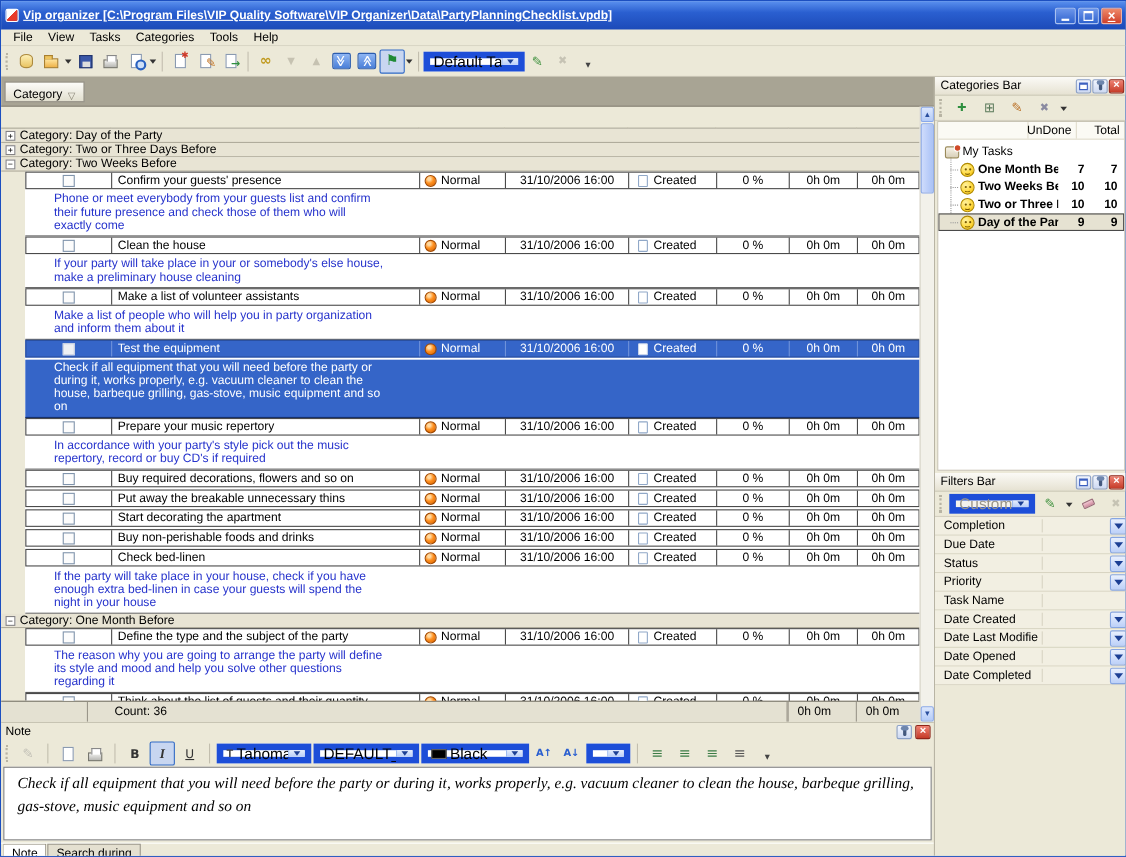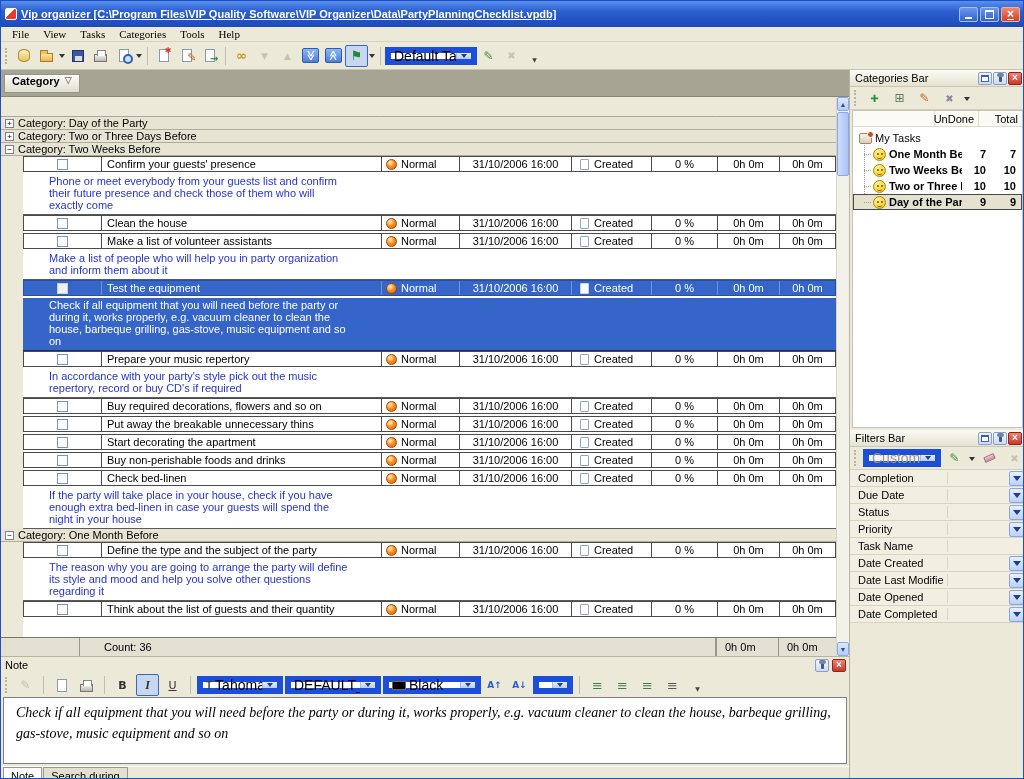--- a/index.html
+++ b/index.html
@@ -17,21 +17,21 @@
   .wbtn { width:19px; height:15px; border:1px solid #a8c0f0; border-radius:2px; color:#fff;
     background:linear-gradient(#6d96ea,#2f63cf); display:flex; align-items:center; justify-content:center; }
   .wbtn.min::after { content:""; width:7px; height:2px; background:#fff; margin-top:7px; }
   .wbtn.restore::after { content:""; width:7px; height:6px; border:1px solid #fff; border-top:2px solid #fff; }
   .wbtn.close { background:linear-gradient(#ef8a6a,#d0402a); border-color:#f0b0a0; }
   .wbtn.close::after { content:"×"; font-size:12px; font-weight:bold; margin-top:-1px; }
 
   
   .menubar { height:15px; flex:none; display:flex; align-items:center; background:#ece9d8;
     border-bottom:1px solid #d8d4c4; padding-left:4px; }
-  .mitem { padding:0 7px;font-family:Liberation Serif, serif; }
+  .mitem { padding:0 7px; }
   .toolbar { height:28px; flex:none; display:flex; align-items:center; background:#ece9d8;
     border-bottom:1px solid #c8c4b4; padding:0 2px; }
   .grip { width:3px; height:16px; border-left:2px dotted #b8b4a4; margin:0 4px 0 2px; flex:none; }
   .tsep { width:1px; height:18px; background:#c2beae; margin:0 4px; flex:none; }
   .tbtn { width:23px; height:22px; display:flex; align-items:center; justify-content:center;
     border:1px solid transparent; border-radius:2px; flex:none; }
   .tbtn.disabled { opacity:.45; }
   .tbtn.active { border-color:#316ac5; background:#c8d6f0; }
   .ddarrow { width:8px; display:flex; justify-content:center; flex:none; }
   .ddarrow::after { content:""; border:3px solid transparent; border-top:4px solid #333; margin-top:4px; }
@@ -98,22 +98,22 @@
   .fontcombo::before { content:"T"; font-weight:bold; font-size:10px; color:#444; margin-left:3px; }
   .swatch { width:14px; height:9px; background:#000; border:1px solid #666; margin-left:3px; flex:none; }
 
   
   .content { flex:1; display:flex; overflow:hidden; }
   .left { width:848px; flex:none; display:flex; flex-direction:column; }
 
   .grid { position:relative; height:586px; flex:none; background:#ece9d8; }
   .groupbar { height:27px; background:#a8a494; display:flex; align-items:center;
     padding-left:3px; border-bottom:1px solid #8a8678; }
-  .grpbtn { height:19px; padding:0 7px; display:inline-flex; align-items:flex-start; gap:5px;
-    background:linear-gradient(#fcfcf9,#e2dfcf); border:1px solid #98948a;font-weight:bold; }
+  .grpbtn { height:19px; padding:0 7px; display:inline-flex; align-items:flex-end; gap:5px;
+    background:linear-gradient(#fcfcf9,#e2dfcf); border:1px solid #98948a; }
   .grpsort { color:#8a8678; font-size:9px; }
   .gridhead { display:flex; height:20px; margin-right:13px; }
   .hcell { display:flex; align-items:center; justify-content:center; font-size:10.5px;
     background:linear-gradient(#fefefb,#eceadb 60%,#dcd9c8); border-right:1px solid #c5c2ad;
     border-bottom:1px solid #aca899; overflow:hidden; white-space:nowrap;margin-top:19px; }
   .hc0{width:100px}.hc1{width:280px}.hc2{width:78px}.hc3{width:112px}.hc4{width:80px}
   .hc5{width:66px}.hc6{width:62px}.hc7{flex:1}
   .hdd { margin-left:4px; width:13px; height:13px; flex:none; border:1px solid #3a67b0; border-radius:2px;
     background:linear-gradient(#9cbcf0,#5d8ad8); color:#fff; font-size:9px; line-height:11px; text-align:center; }
 
@@ -398,20 +398,23 @@
               </div>
               <div class="tc c-due">31/10/2006 16:00</div>
               <div class="tc c-status">
                 <span class="stpage"></span>
                 <span>Created</span>
               </div>
               <div class="tc c-comp">0 %</div>
               <div class="tc c-est">0h 0m</div>
               <div class="tc c-act">0h 0m</div>
             </div>
+            <div class="nrow">
+              <p class="ntext">If your party will take place in your or somebody's else house, make a preliminary house cleaning</p>
+            </div>
             <div class="trow">
               <div class="tc c-done">
                 <span class="cbx"></span>
               </div>
               <div class="tc c-name">Make a list of volunteer assistants</div>
               <div class="tc c-pri">
                 <span class="ball"></span>
                 <span>Normal</span>
               </div>
               <div class="tc c-due">31/10/2006 16:00</div>

